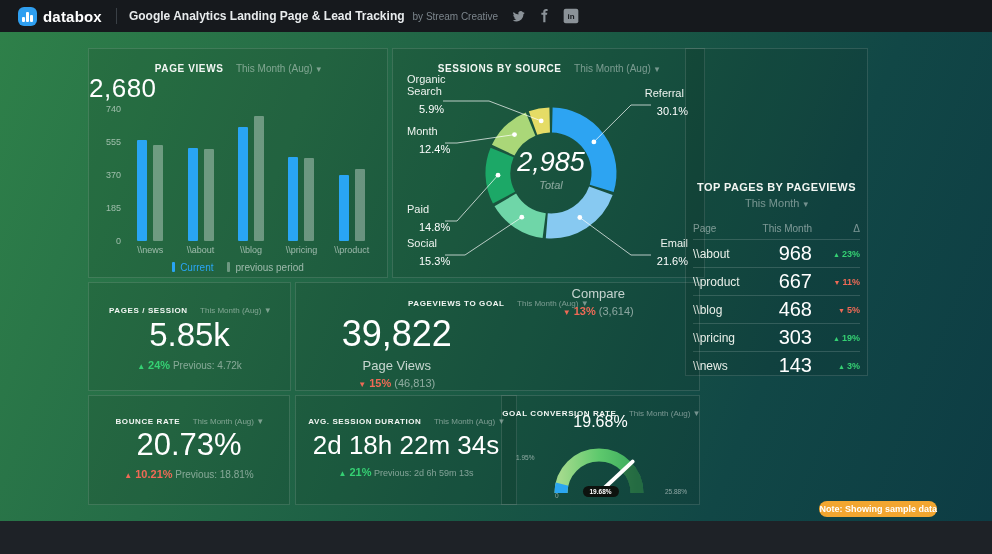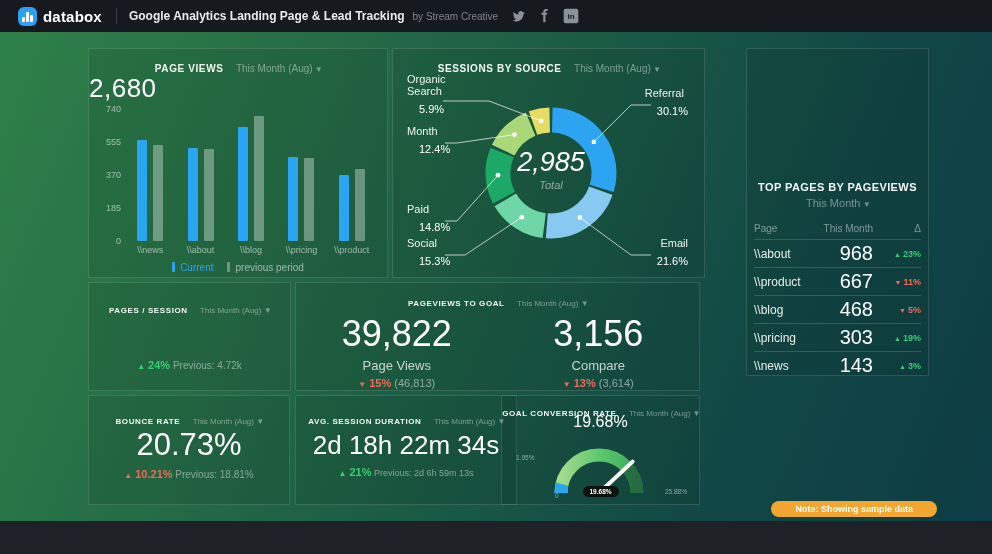--- a/index.html
+++ b/index.html
@@ -57,21 +57,21 @@
   .sl{position:absolute;font-size:11px;line-height:12px;color:#eef3ef;}
   .sl .pct{display:block;margin-top:6px;font-weight:400;font-size:11px;color:#fff;padding-left:12px;}
   .sl0{right:16px;top:38px;text-align:left;}
   .sl1{right:16px;top:188px;text-align:right;}
   .sl2{left:14px;top:188px;}
   .sl3{left:14px;top:154px;}
   .sl4{left:14px;top:76px;}
   .sl5{left:14px;top:24px;width:54px;}
 
   
-  #panel-top{left:746px;top:16px;width:183px;height:328px;}
+  #panel-top{left:685px;top:16px;width:183px;height:328px;}
   #tp-head{position:absolute;top:132px;left:0;right:0;text-align:center;}
   #tp-title{color:#f2f6f3;font-size:11px;font-weight:700;letter-spacing:.4px;}
   #tp-period{color:rgba(255,255,255,0.42);font-size:11px;margin-top:4px;cursor:pointer;}
   #tp-period .caret::after{content:"▾";margin-left:4px;font-size:9px;}
   #tp-table{position:absolute;left:7px;right:7px;top:168px;}
   .trow{display:flex;align-items:center;height:27px;border-top:1px solid rgba(255,255,255,0.15);}
   .trow.thead{border-top:none;height:22px;}
   .thead span{font-size:10px;color:rgba(255,255,255,0.45);font-weight:400;}
   .tpage{flex:1;font-size:12px;color:#e9efe9;text-align:left;}
   .tval{width:52px;text-align:right;font-size:20px;color:#fff;font-weight:400;}
@@ -102,21 +102,21 @@
   #gauge-svg{position:absolute;left:0;top:30px;}
   .glabel{position:absolute;font-size:6.5px;color:rgba(255,255,255,0.5);}
   #g-min{left:53px;top:96px;}
   #g-max{right:12px;top:92px;}
   #g-marker{left:14px;top:58px;}
   #g-pill{position:absolute;left:50%;transform:translateX(-50%);bottom:7px;background:#0d120e;
           color:#fff;font-size:6.5px;font-weight:700;padding:2px 7px;border-radius:7px;}
 
   
   #note-badge{position:absolute;right:55px;top:469px;background:#f2a630;color:#fff;
-              font-size:9px;font-weight:700;padding:3px 24px;border-radius:9px;}
+              font-size:9px;font-weight:700;padding:3px 0;border-radius:9px;}
 </style>
 </head>
 <body>
 
 <div class="stage">
 
   <div class="topbar">
     <div class="logo-wrap">
       <div class="logo-icon">
           <i></i>
@@ -276,38 +276,38 @@
             </div>
           </div>
       </div>
     </div>
 
     <div class="panel" id="panel-ps">
       <div class="p-head small" style="top:16px">
         <span class="p-title">PAGES / SESSION</span>
         <span class="p-period"><span>This Month (Aug)</span><span class="caret"></span></span>
       </div>
+      <div class="scalar-val" style="top:33px;font-size:33px">5.85k</div>
       <div class="delta-row" style="top:76px">
         <span class="delta c-green"><span class="arr">▲</span>24%</span>
         <span>Previous: 4.72k</span>
       </div>
     </div>
 
     <div class="panel" id="panel-goal">
       <div class="p-head small">
         <span class="p-title">PAGEVIEWS TO GOAL</span>
         <span class="p-period"><span>This Month (Aug)</span><span class="caret"></span></span>
       </div>
       <div class="goal-col" style="left:0">
         <div class="gv">39,822</div>
         <div class="gl">Page Views</div>
         <div class="gd"><span class="delta c-red"><span class="arr">▼</span>15%</span> <span>(46,813)</span></div>
       </div>
       <div class="goal-col" style="right:0">
-        <div class="gv">3,156</div>
         <div class="gl">Compare</div>
         <div class="gd"><span class="delta c-red"><span class="arr">▼</span>13%</span> <span>(3,614)</span></div>
       </div>
     </div>
 
     <div class="panel" id="panel-br">
       <div class="p-head small" style="top:14px">
         <span class="p-title">BOUNCE RATE</span>
         <span class="p-period"><span>This Month (Aug)</span><span class="caret"></span></span>
       </div>

